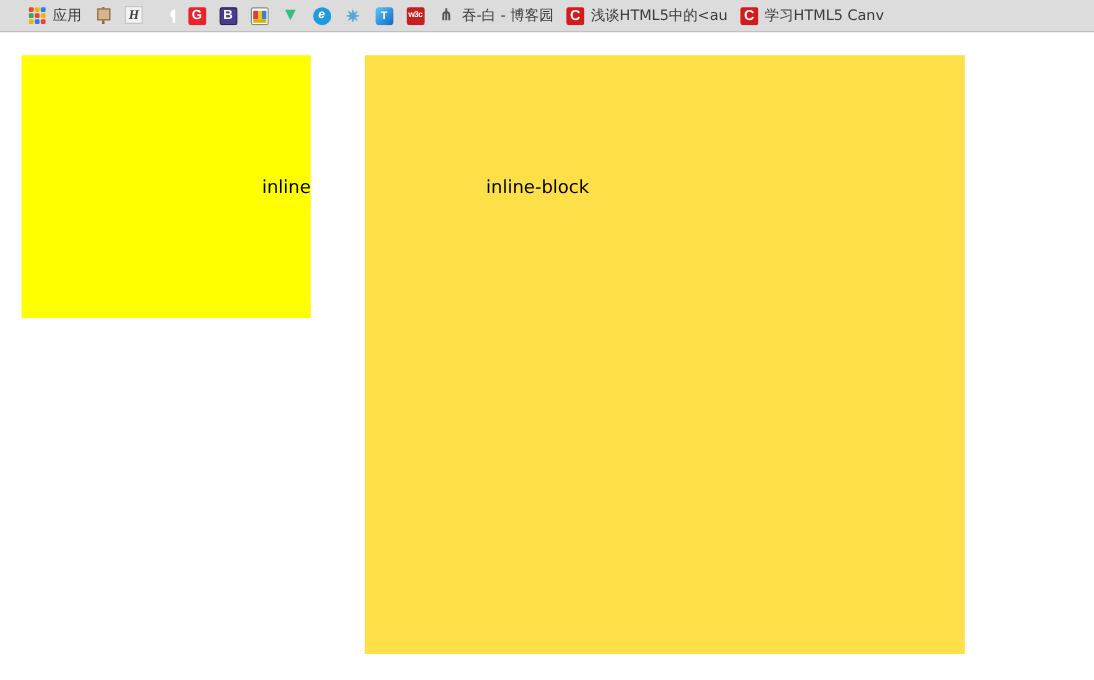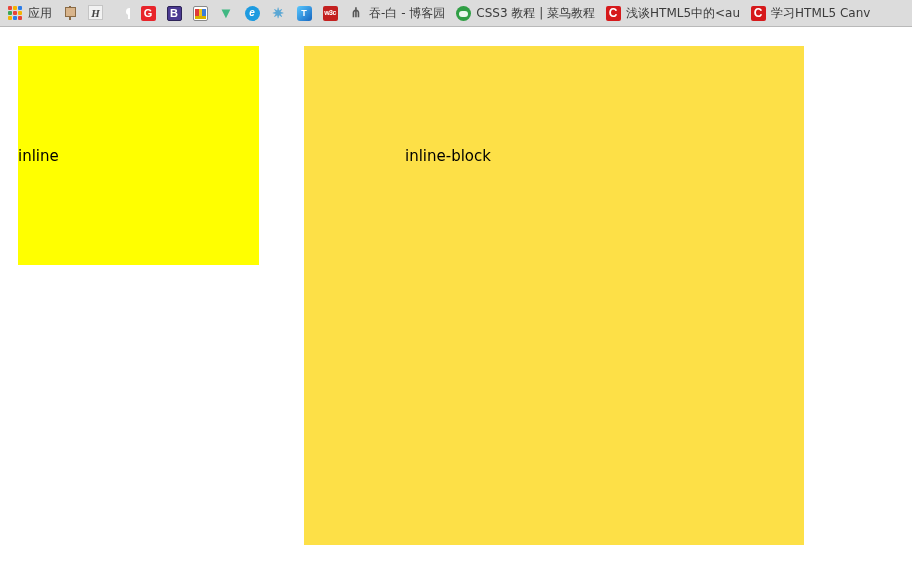--- a/index.html
+++ b/index.html
@@ -15,21 +15,21 @@
   }
 
   
   .bookmark-bar {
     position: relative;
     height: 27px;
     background: #dcdcdc;
     border-bottom: 1px solid #b9b9b9;
     display: flex;
     align-items: center;
-    padding: 0 2px;
+    padding: 0 18px;
     overflow: hidden;
     white-space: nowrap;
   }
   .bm {
     display: flex;
     align-items: center;
     height: 21px;
     padding: 0 4px;
     margin: 0 1px;
     border-radius: 2px;
@@ -124,21 +124,21 @@
     font-family: "DejaVu Sans", "Liberation Sans", sans-serif;
   }
   #box-inline {
     left: 18px;
     top: 19px;
     width: 241px;
     height: 219px;
     background: #ffff00;
     display: flex;
     align-items: center;
-    justify-content: flex-start;
+    justify-content: flex-end;
   }
   #box-inline-block {
     left: 304px;
     top: 19px;
     width: 500px;
     height: 499px;
     background: #008000;
   }
   #box-inline-block .bx-label {
     position: absolute;
@@ -222,26 +222,20 @@
     <span class="bm-ico">
       <span class="sq ico-w3c">w3c</span>
     </span>
   </div>
 
   <div class="bm">
     <span class="bm-ico ico-pen">⋔</span>
     <span class="bm-label">吞-白 - 博客园</span>
   </div>
 
-  <div class="bm">
-    <span class="bm-ico">
-        <span class="sq ico-green"></span>
-      </span>
-    <span class="bm-label">CSS3 教程 | 菜鸟教程</span>
-  </div>
 
   <div class="bm">
     <span class="bm-ico">
         <span class="sq ico-c">C</span>
       </span>
     <span class="bm-label">浅谈HTML5中的&lt;au</span>
   </div>
 
   <div class="bm">
     <span class="bm-ico">

